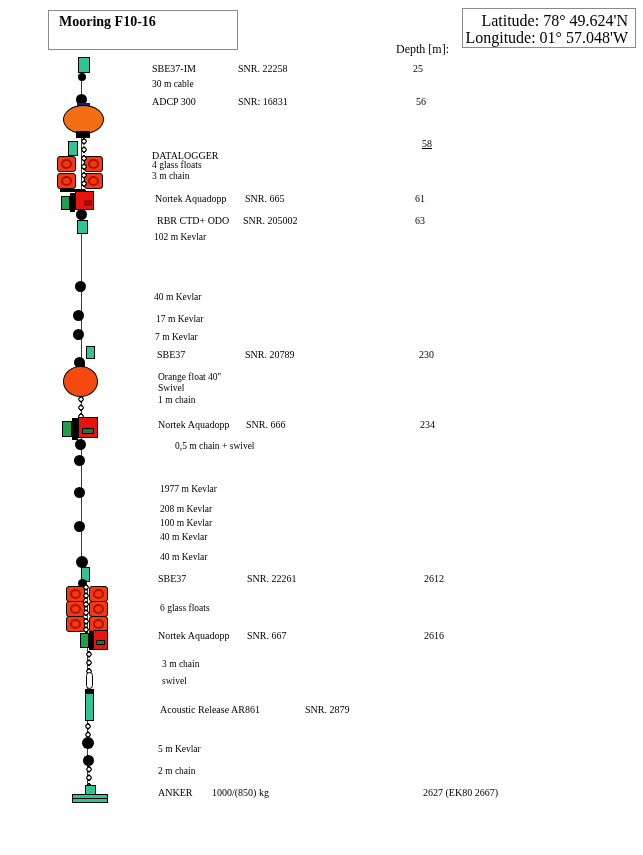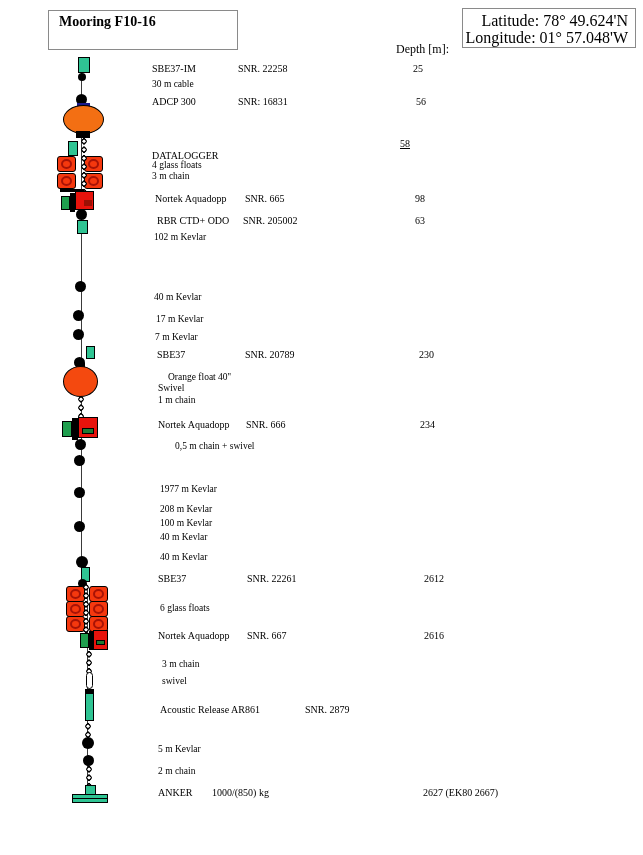--- a/index.html
+++ b/index.html
@@ -126,25 +126,25 @@
 
 <span class="lbl" style="left:152px; top:63px;">SBE37-IM</span>
 <span class="lbl" style="left:238px; top:63px;">SNR. 22258</span>
 <span class="lbl" style="left:413px; top:63px;">25</span>
 
 <span class="lbl" style="left:152px; top:96px;">ADCP 300</span>
 <span class="lbl" style="left:238px; top:96px;">SNR:  16831</span>
 <span class="lbl" style="left:416px; top:96px;">56</span>
 
 <span class="lbl" style="left:152px; top:150px;font-family:Liberation Serif, serif;">DATALOGGER</span>
-<span class="lbl" style="left:400px; top:138px;text-decoration:underline;">58</span>
+<span class="lbl" style="left:422px; top:138px;text-decoration:underline;">58</span>
 
 <span class="lbl" style="left:155px; top:193px;">Nortek Aquadopp</span>
 <span class="lbl" style="left:245px; top:193px;">SNR. 665</span>
-<span class="lbl" style="left:415px; top:193px;">98</span>
+<span class="lbl" style="left:415px; top:193px;">61</span>
 
 <span class="lbl" style="left:157px; top:215px;">RBR CTD+ ODO</span>
 <span class="lbl" style="left:243px; top:215px;">SNR. 205002</span>
 <span class="lbl" style="left:415px; top:215px;">63</span>
 
 <span class="lbl" style="left:157px; top:349px;">SBE37</span>
 <span class="lbl" style="left:245px; top:349px;">SNR. 20789</span>
 <span class="lbl" style="left:419px; top:349px;">230</span>
 
 <span class="lbl" style="left:158px; top:419px;">Nortek Aquadopp</span>
@@ -166,21 +166,21 @@
 <span class="lbl" style="left:212px; top:787px;">1000/(850) kg</span>
 <span class="lbl" style="left:423px; top:787px;">2627 (EK80 2667)</span>
 
 <span class="note" style="left:152px; top:79px;">30 m cable</span>
 <span class="note" style="left:152px; top:160px;">4 glass floats</span>
 <span class="note" style="left:152px; top:171px;">3 m chain</span>
 <span class="note" style="left:154px; top:232px;">102 m Kevlar</span>
 <span class="note" style="left:154px; top:292px;">40 m Kevlar</span>
 <span class="note" style="left:156px; top:314px;">17 m Kevlar</span>
 <span class="note" style="left:155px; top:332px;">7 m Kevlar</span>
-<span class="note" style="left:168px; top:372px;text-align:right;">Orange float  40''</span>
+<span class="note" style="left:158px; top:372px;text-align:right;">Orange float  40''</span>
 <span class="note" style="left:158px; top:383px;">Swivel</span>
 <span class="note" style="left:158px; top:395px;">1 m chain</span>
 <span class="note" style="left:152px; top:441px;padding-left:23px;">0,5 m chain + swivel</span>
 <span class="note" style="left:160px; top:484px;">1977 m Kevlar</span>
 <span class="note" style="left:160px; top:504px;">208 m Kevlar</span>
 <span class="note" style="left:160px; top:518px;">100 m Kevlar</span>
 <span class="note" style="left:160px; top:532px;">40 m Kevlar</span>
 <span class="note" style="left:160px; top:552px;">40 m Kevlar</span>
 <span class="note" style="left:160px; top:603px;">6 glass floats</span>
 <span class="note" style="left:162px; top:659px;">3 m chain</span>

